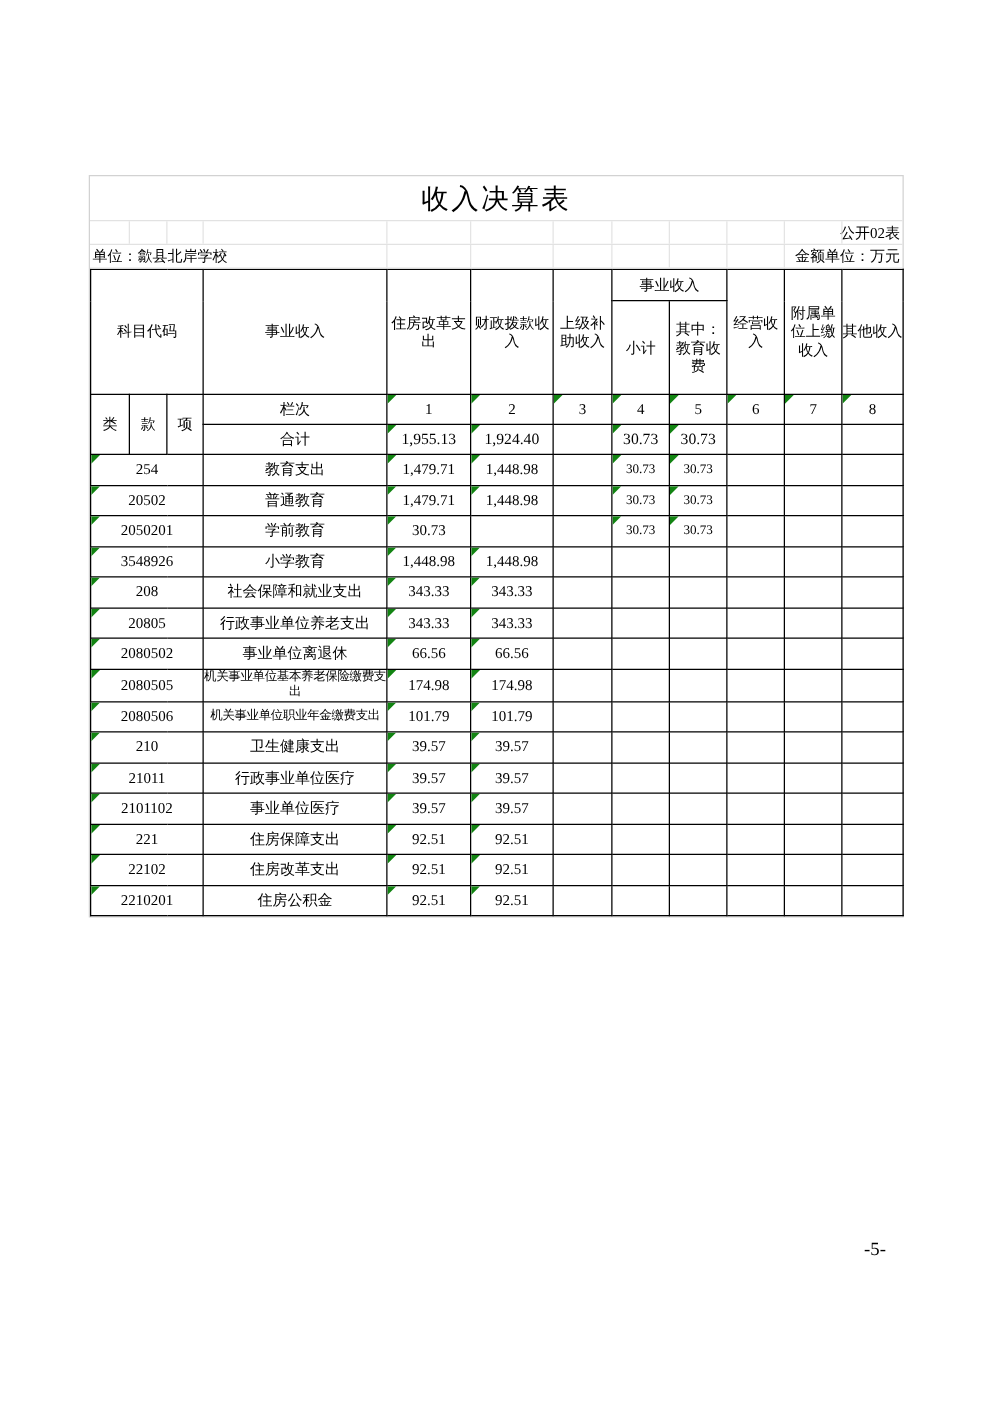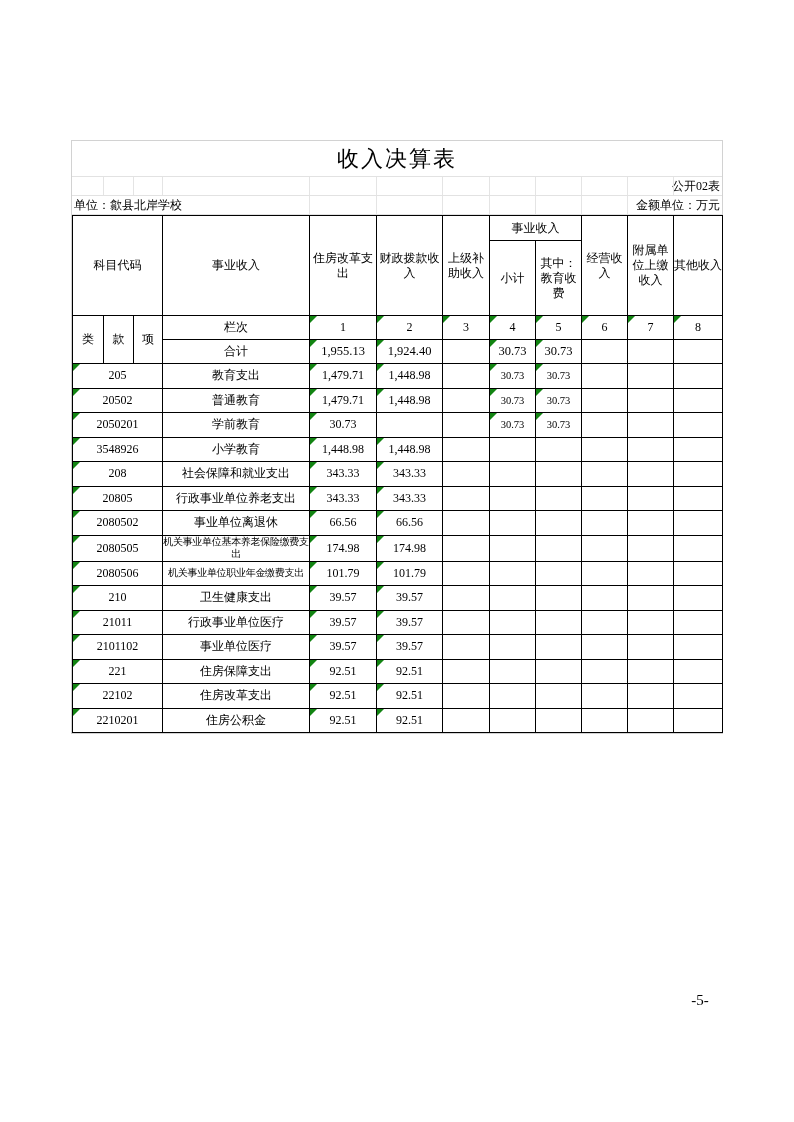--- a/index.html
+++ b/index.html
@@ -146,21 +146,21 @@
           <td class="tnum"><span></span></td>
           <td class="tnum"><span class="flag" style="border-top-color: rgb(18, 132, 18);"></span><span>30.73</span></td>
           <td class="tnum"><span class="flag" style="border-top-color: rgb(18, 132, 18);"></span><span>30.73</span></td>
           <td class="tnum"><span></span></td>
           <td class="tnum"><span></span></td>
           <td class="tnum"><span></span></td>
         </tr>
     </thead>
     <tbody id="tbody">
         <tr>
-          <td class="code" colspan="3"><span class="flag" style="border-top-color: rgb(18, 132, 18);"></span><span>205</span></td>
+          <td class="code" colspan="3"><span class="flag" style="border-top-color: rgb(18, 132, 18);"></span><span>254</span></td>
           <td class="name"><span>教育支出</span></td>
           <td class="num"><span class="flag" style="border-top-color: rgb(18, 132, 18);"></span><span>1,479.71</span></td>
           <td class="num"><span class="flag" style="border-top-color: rgb(18, 132, 18);"></span><span>1,448.98</span></td>
           <td class="num"><span></span></td>
           <td class="num sm"><span class="flag" style="border-top-color: rgb(18, 132, 18);"></span><span>30.73</span></td>
           <td class="num sm"><span class="flag" style="border-top-color: rgb(18, 132, 18);"></span><span>30.73</span></td>
           <td class="num sm"><span></span></td>
           <td class="num sm"><span></span></td>
           <td class="num sm"><span></span></td>
         </tr>

